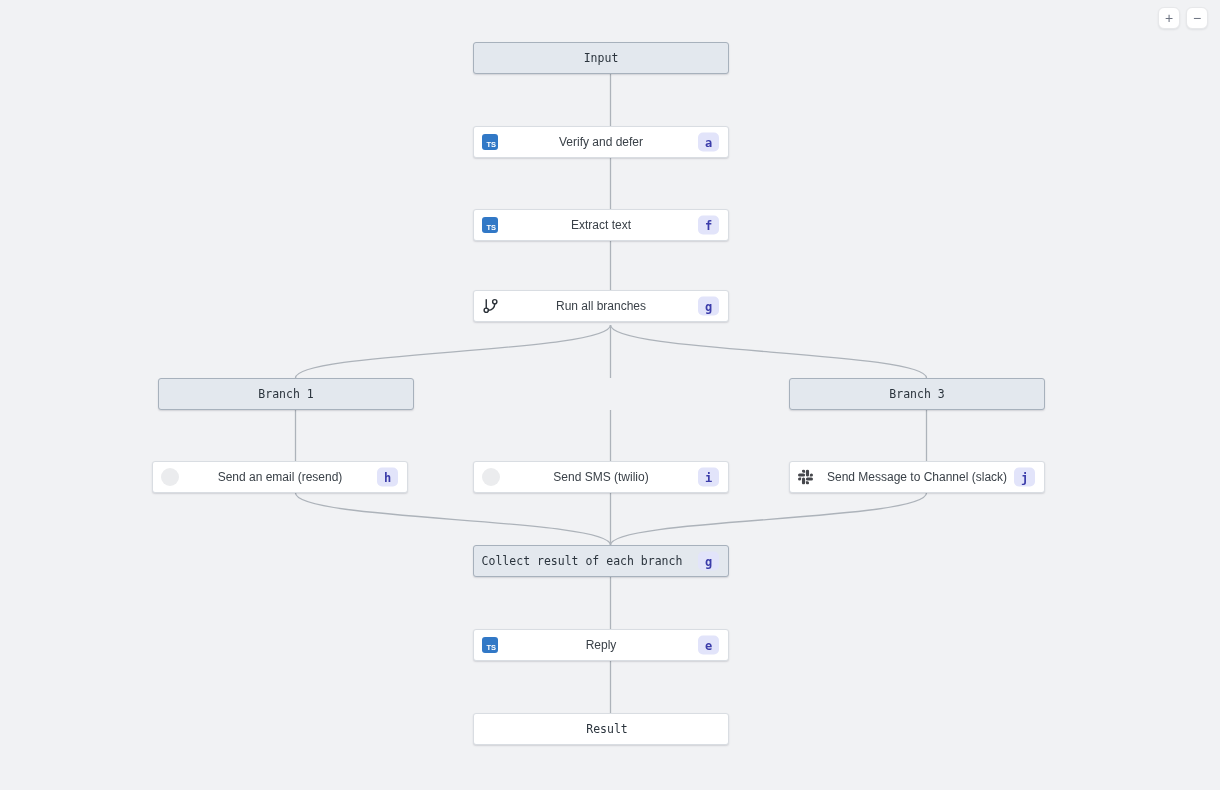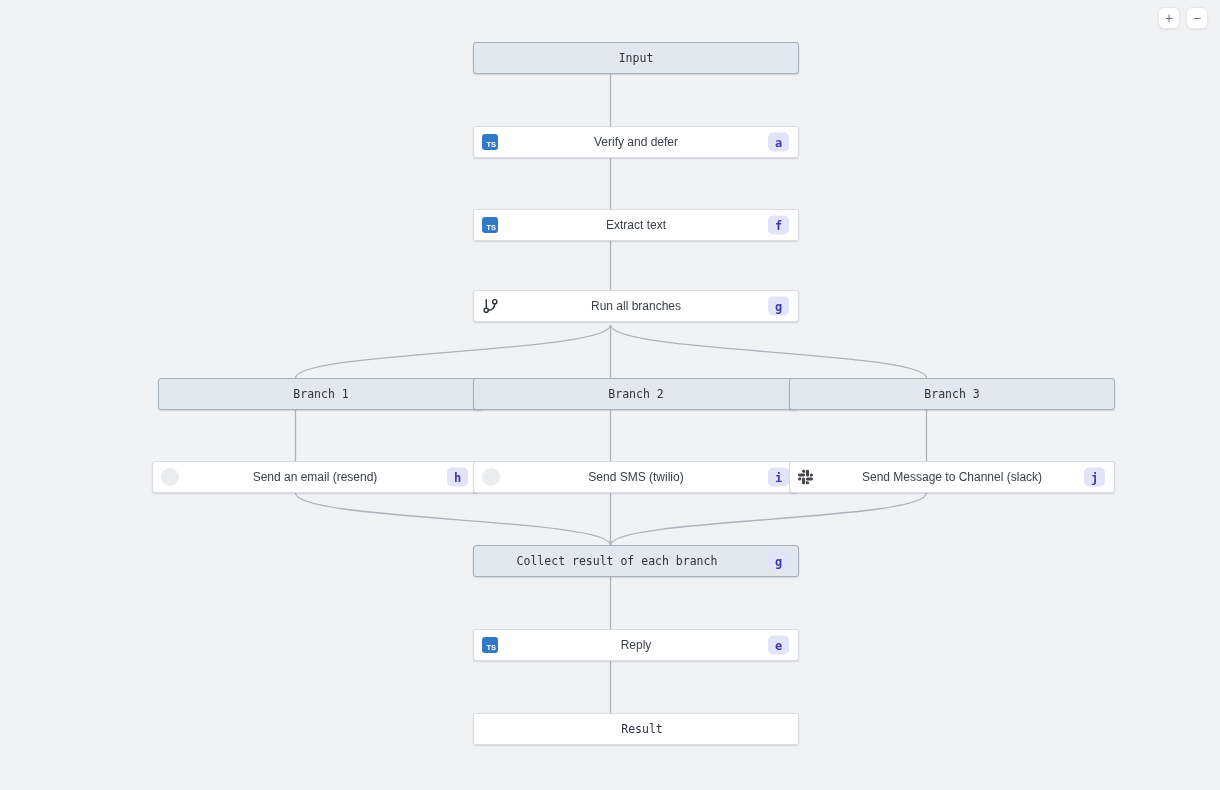--- a/index.html
+++ b/index.html
@@ -7,21 +7,21 @@
     width:1220px;height:790px;overflow:hidden;
     background:#f1f2f4;
     font-family:"Liberation Sans", sans-serif;
     position:relative;
   }
   .canvas{position:absolute;inset:0;}
   svg.edges{position:absolute;left:0;top:0;pointer-events:none;}
   svg.edges path{fill:none;stroke:#adb3ba;stroke-width:1.3;}
 
   .node{
-    position:absolute;width:326px;height:32px;box-sizing:border-box;
+    position:absolute;width:256px;height:32px;box-sizing:border-box;
     display:flex;align-items:center;justify-content:center;
     border-radius:3px;font-size:12px;color:#3a4148;
     box-shadow:0 1px 2px rgba(16,24,40,.10), 0 1px 1px rgba(16,24,40,.04);
   }
   .node.white{background:#ffffff;border:1px solid #d9dde2;}
   .node.gray{
     background:#e3e8ee;border:1px solid #a7b1bc;
     font-family:"DejaVu Sans Mono", monospace;font-size:11.5px;color:#2b343d;
   }
   .label{white-space:nowrap;pointer-events:none;}
@@ -101,23 +101,20 @@
         <path d="M18 9a9 9 0 0 1-9 9"></path>
       </svg>
     </span>
     <span class="label">Run all branches</span>
     <span class="badge">g</span>
   </div>
 
   <div class="node gray" style="left:158px;top:378px">
     <span class="label">Branch 1</span>
   </div>
-  <div class="node gray" style="left:473px;top:378px">
-    <span class="label">Branch 2</span>
-  </div>
   <div class="node gray" style="left:789px;top:378px">
     <span class="label">Branch 3</span>
   </div>
 
   <div class="node white" style="left:152px;top:461px">
     <span class="icon-left">
       <span class="blank-icon"></span>
     </span>
     <span class="label">Send an email (resend)</span>
     <span class="badge">h</span>

